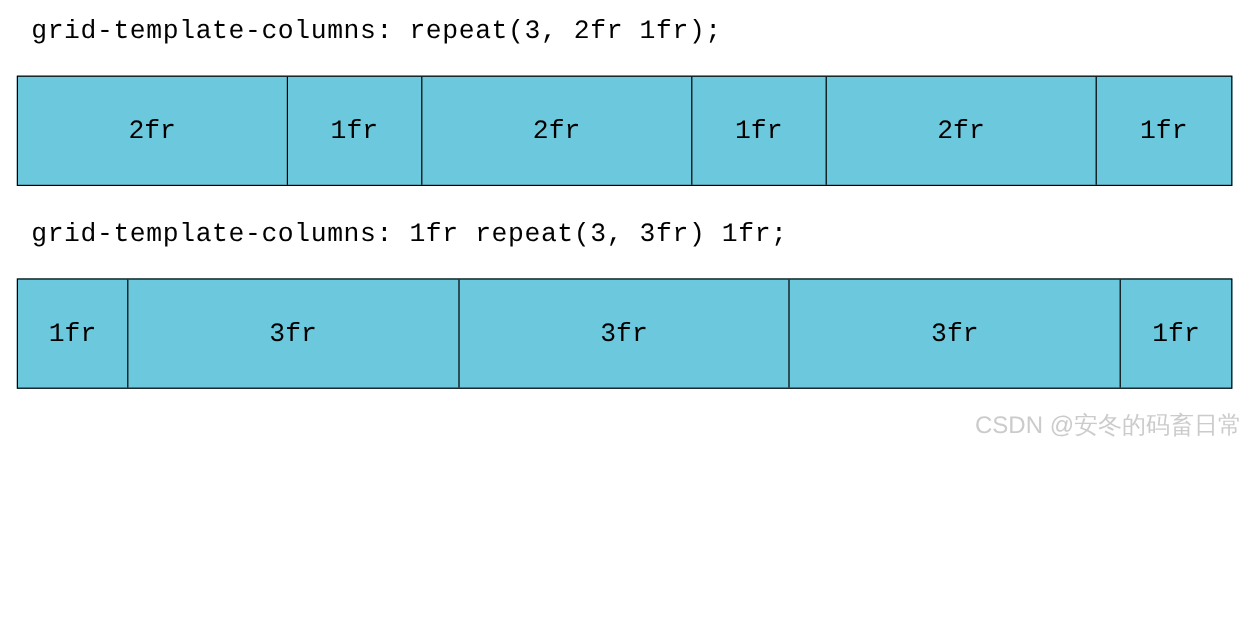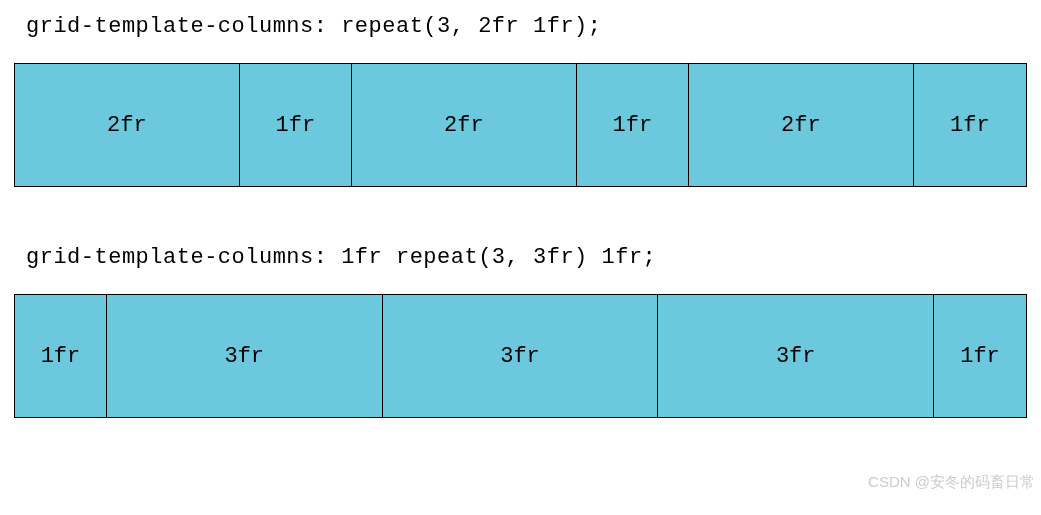--- a/index.html
+++ b/index.html
@@ -14,41 +14,41 @@
     position: relative;
   }
   .code-line {
     margin: 0 0 24px 12px;
     letter-spacing: 0.5px;
   }
   .grid {
     display: grid;
     border: 1px solid #000;
     box-sizing: border-box;
-    height: 124px;
-    margin-bottom: 58px;
+    height: 92px;
+    margin-bottom: 28px;
     background: #6cc8dc;
   }
   .grid:last-of-type { margin-bottom: 0; }
   .cell {
     border-right: 1px solid #000;
     display: flex;
     align-items: center;
     justify-content: center;
     box-sizing: border-box;
   }
   .cell:last-child { border-right: none; }
   .grid-a { grid-template-columns: repeat(3, 2fr 1fr); }
   .grid-b { grid-template-columns: 1fr repeat(3, 3fr) 1fr; }
   .watermark {
     position: absolute;
     right: 6px;
     bottom: 4px;
     font-family: Arial, sans-serif;
-    font-size: 15px;
+    font-size: 20px;
     color: rgba(160,160,160,0.55);
     letter-spacing: 0;
     pointer-events: none;
   }
 </style>
 </head>
 <body>
 
 <div class="code-line">grid-template-columns: repeat(3, 2fr 1fr);</div>
 

